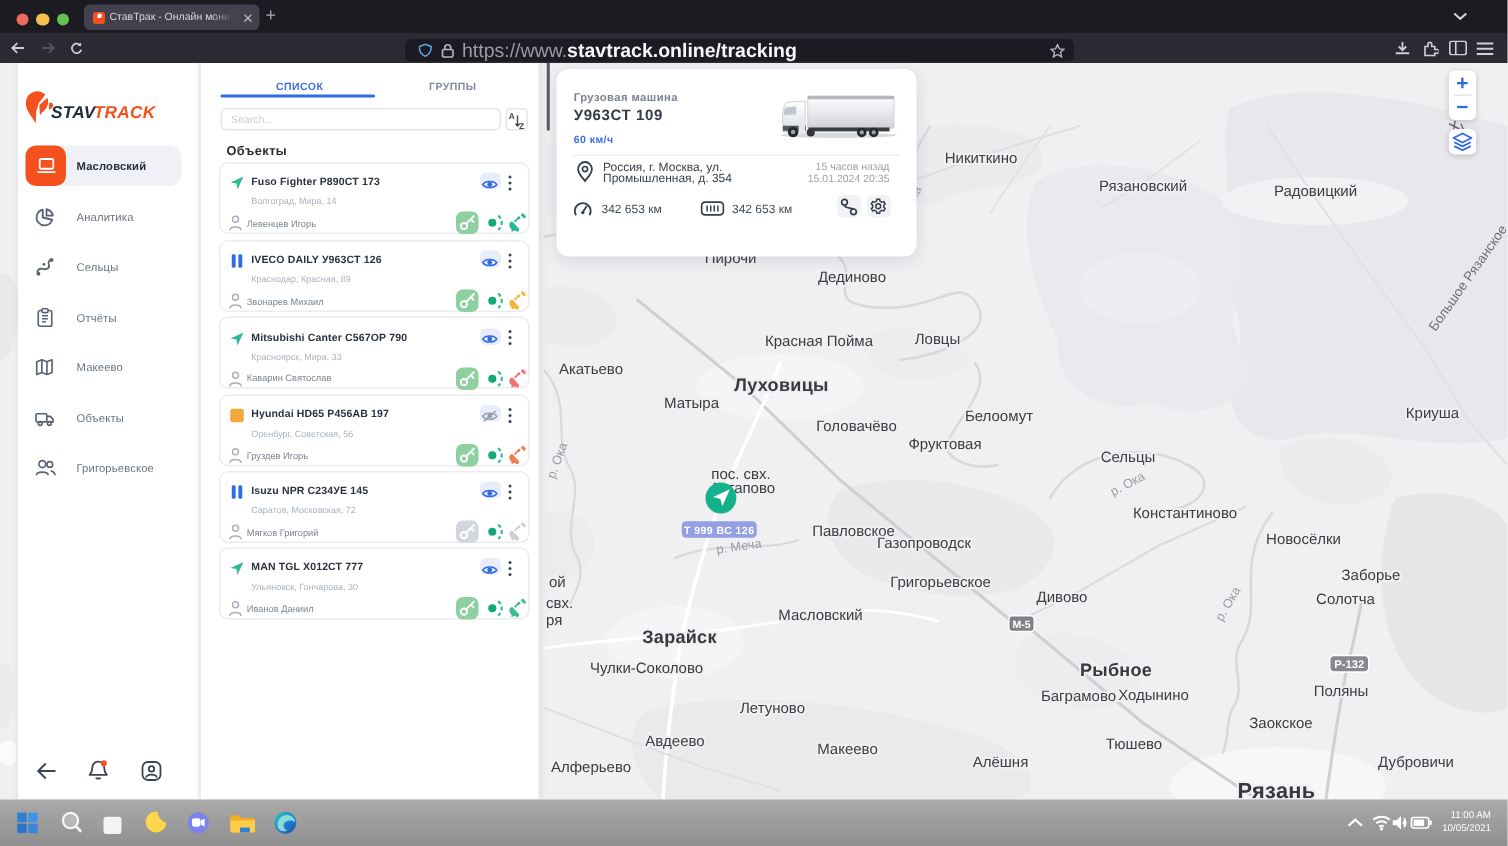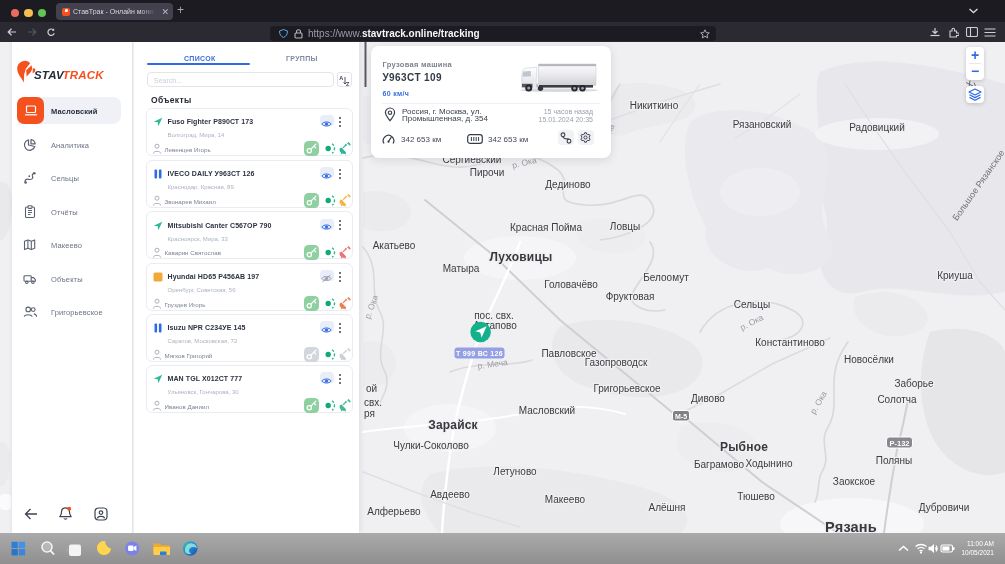--- a/index.html
+++ b/index.html
@@ -6,38 +6,38 @@
 .abs{position:absolute}
 #tabbar{position:absolute;left:0;top:0;width:1005px;height:22px;background:#1c1b22}
 .tl{position:absolute;top:8.5px;width:8.5px;height:8.5px;border-radius:50%}
 #tab{position:absolute;left:56px;top:3px;width:117px;height:17px;background:#42414d;border-radius:4px;overflow:hidden}
 #tab .fav{position:absolute;left:6px;top:4.5px;width:8px;height:8px;border-radius:2px;background:#f4511e}
 #tab .fav:after{content:"";position:absolute;left:2.5px;top:1.5px;width:3px;height:3px;border-radius:50% 50% 50% 0;background:#fff;transform:rotate(8deg)}
 #tab .t{position:absolute;left:17px;top:5px;font-size:7px;color:#d7d7dc;white-space:nowrap;width:86px;overflow:hidden}
 #tab .fade{position:absolute;right:14px;top:0;width:18px;height:17px;background:linear-gradient(90deg,rgba(66,65,77,0),#42414d 80%)}
 #tab .x{position:absolute;right:4px;top:4px;font-size:9px;color:#b9b9c1}
 #navbar{position:absolute;left:0;top:22px;width:1005px;height:20px;background:#2b2a33}
-#urlbar{position:absolute;left:270px;top:3.5px;width:446px;height:15.5px;background:#1c1b22;border-radius:4px;color:#9b9ba7;font-size:10px;line-height:15.5px}
+#urlbar{position:absolute;left:270px;top:3.5px;width:446px;height:15.5px;background:#1c1b22;border-radius:4px;color:#9b9ba7;font-size:13px;line-height:15.5px}
 .navic{position:absolute;color:#c3c3cb;font-size:11px;line-height:20px}
 svg text{font-family:"Liberation Sans",sans-serif}
 #page{position:absolute;left:0;top:42px;width:1005px;height:491px;overflow:hidden}
 #sidebar{position:absolute;left:12px;top:0;width:120px;height:491px;background:#fff;box-shadow:0 0 4px rgba(40,50,80,.10)}
 .mi{position:absolute;left:39px;font-size:7.5px;color:#6b7383;transform:translateY(-50%);white-space:nowrap;letter-spacing:.1px}
 .mico{position:absolute;left:11px;transform:translateY(-50%)}
 #listpanel{position:absolute;left:133px;top:0;width:226px;height:491px;background:#fff;box-shadow:2px 0 5px rgba(40,50,80,.08);border-left:1px solid #eceef2}
 .card{position:absolute;left:12.5px;width:207.5px;height:48px;border:1px solid #eaecf1;border-radius:6px;background:#fff}
 .vname{position:absolute;left:21px;top:9.5px;font-size:7px;font-weight:bold;color:#2b3140;letter-spacing:.1px;white-space:nowrap}
 .vaddr{position:absolute;left:21px;top:23.5px;font-size:6px;color:#abb2c0;white-space:nowrap}
 .vdrv{position:absolute;left:18px;top:37px;font-size:6.2px;color:#7c8493;white-space:nowrap}
 .eye{position:absolute;left:173px;top:6.5px;width:14.5px;height:11px;background:#e9edfa;border-radius:4px}
 .kebab{position:absolute;left:192px;top:8px;width:2.5px;height:11px}
 .kebab i{position:absolute;left:0;width:2.2px;height:2.2px;border-radius:50%;background:#3c424e}
 .ktile{position:absolute;left:157.5px;top:32.5px;width:15px;height:15px;border-radius:4.5px}
 .stic{position:absolute;top:33.5px;width:13px;height:13px}
-#infocard{position:absolute;left:371px;top:4px;width:240px;height:112px;background:#fff;border-radius:8px;box-shadow:0 2px 10px rgba(50,60,90,.14)}
+#infocard{position:absolute;left:371px;top:4px;width:240px;height:125px;background:#fff;border-radius:8px;box-shadow:0 2px 10px rgba(50,60,90,.14)}
 #zoomctl{position:absolute;left:966px;top:4.5px;width:18px;height:33px;background:#fff;border-radius:4px;box-shadow:0 1px 4px rgba(0,0,0,.18);text-align:center}
 #layersbtn{position:absolute;left:966px;top:44px;width:18px;height:17px;background:#fff;border-radius:4px;box-shadow:0 1px 4px rgba(0,0,0,.18)}
 #taskbar{position:absolute;left:0;top:533px;width:1005px;height:31px;background:linear-gradient(180deg,#aaaaaa,#8f8f8f)}
 .tbi{position:absolute;top:0;height:31px}
 </style></head><body>
 <div id="tabbar">
  <div class="tl" style="left:10.5px;background:#ec6a5e"></div>
  <div class="tl" style="left:24px;background:#f4bf4f"></div>
  <div class="tl" style="left:37.5px;background:#61c454"></div>
  <div id="tab">

